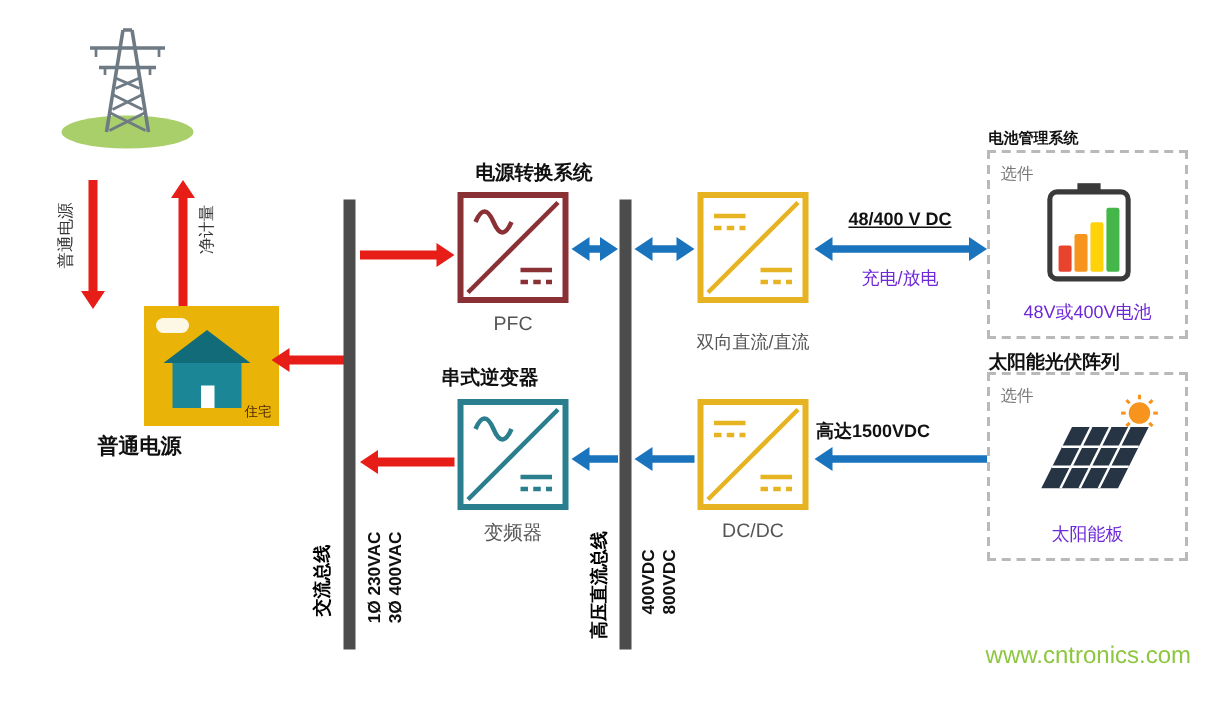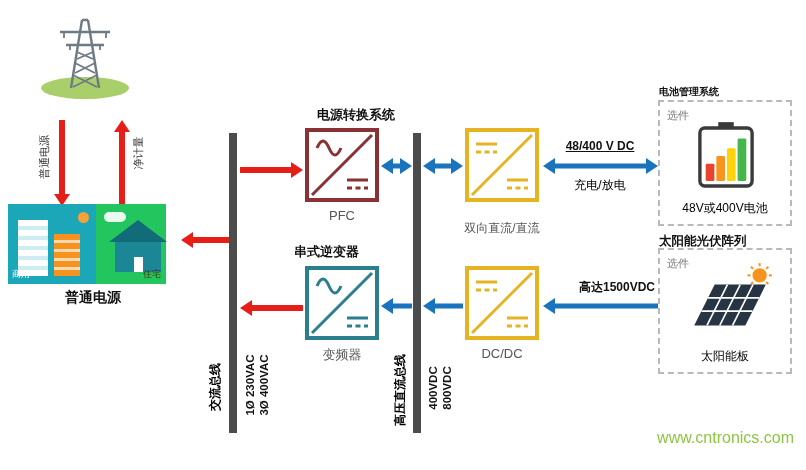--- a/index.html
+++ b/index.html
@@ -2,21 +2,21 @@
 <html><head>
 <meta charset="utf-8">
 <style>
   * { margin:0; padding:0; box-sizing:border-box; }
   body { background:#fff; }
   .canvas { position:relative; width:806px; height:470px; background:#fff;
             font-family:"Liberation Sans", sans-serif; color:#222; overflow:hidden; }
   .abs { position:absolute; }
   .title { position:absolute; font-weight:bold; font-size:13px; color:#111; white-space:nowrap; }
   .big-label { position:absolute; font-weight:bold; font-size:14px; color:#111; text-align:center; }
-  .small-label { position:absolute; font-size:12px; color:#000000; text-align:center; }
+  .small-label { position:absolute; font-size:12px; color:#6d28d9; text-align:center; }
   .box { position:absolute; width:74px; height:74px; background:#fff; border:4px solid; }
   .box svg { width:100%; height:100%; display:block; }
   .pfc  { border-color:#8a3136; color:#8a3136; }
   .gold { border-color:#e6b422; color:#e6b422; }
   .inv  { border-color:#2a7e8d; color:#2a7e8d; }
   .box-label { position:absolute; text-align:center; font-size:13px; color:#555; white-space:nowrap; }
   .bus { position:absolute; width:8px; background:#4c4c4c; }
   .vtext { position:absolute; transform:translate(-50%,-50%) rotate(-90deg);
            white-space:nowrap; font-size:12px; color:#111; }
   .vsmall { font-size:11px; color:#333; }
@@ -50,21 +50,21 @@
       border-top:12px solid currentColor; }
   .arrow.v .head.u { top:0; left:50%; transform:translateX(-50%);
       border-left:8px solid transparent; border-right:8px solid transparent;
       border-bottom:12px solid currentColor; }
   .red  { color:#e71d17; }
   .blue { color:#1a73bd; }
   
   .load-illus { position:absolute; left:8px; top:204px; width:170px; height:80px; }
   .scene { position:absolute; top:0; height:80px; }
   .scene.commercial { left:0; width:88px; background:#1ba7b8; }
-  .scene.residential { left:88px; width:70px; background:#22c55e; }
+  .scene.residential { left:88px; width:90px; background:#eab308; }
   .bld-white { position:absolute; left:10px; top:16px; width:30px; height:56px;
       background:repeating-linear-gradient(180deg,#ffffff 0 6px,#cdedf1 6px 10px); }
   .bld-orange { position:absolute; left:46px; top:30px; width:26px; height:42px;
       background:repeating-linear-gradient(180deg,#f6921e 0 6px,#fcd9b0 6px 9px); }
   .sun-dot { position:absolute; left:70px; top:8px; width:11px; height:11px;
       border-radius:50%; background:#f8a13a; }
   .scene-label { position:absolute; font-size:9px; color:#fff; }
   .scene-label.dark { color:#4a2a06; }
   .cloud { position:absolute; left:8px; top:8px; width:22px; height:10px;
       border-radius:6px; background:#fff; opacity:.9; }
@@ -96,26 +96,20 @@
       <span class="head d"></span>
   </div>
   <div class="arrow v red hu" style="left:114px; top:120px; height:86px;">
     <span class="shaft"></span>
       <span class="head u"></span>
   </div>
   <div class="vtext vsmall" style="left:44px; top:157px;">普通电源</div>
   <div class="vtext vsmall" style="left:138px; top:153px;">净计量</div>
 
   <div class="load-illus">
-    <div class="scene commercial">
-      <div class="bld-white"></div>
-      <div class="bld-orange"></div>
-      <div class="sun-dot"></div>
-      <span class="scene-label" style="left:4px; bottom:3px;">商用</span>
-    </div>
     <div class="scene residential">
       <div class="cloud"></div>
       <div class="house-roof"></div>
       <div class="house-body">
         <div class="house-door"></div>
       </div>
       <span class="scene-label dark" style="right:5px; bottom:3px;">住宅</span>
     </div>
   </div>
   <div class="big-label" style="left:8px; top:289px; width:170px;">普通电源</div>
@@ -242,21 +236,21 @@
         <line x1="38" y1="56" x2="59" y2="56" stroke-width="3" stroke-dasharray="5 3.5"></line>
       </g>
     </svg>
   </div>
   <div class="box-label" style="left:465px; top:346px; width:74px;">DC/DC</div>
 
   <div class="arrow h blue hl" style="left:543px; top:298px; width:115px;">
     <span class="shaft"></span>
       <span class="head l"></span>
   </div>
-  <div class="small-label" style="left:545px; top:279px; width:110px; font-weight:bold; color:#111;text-align:right;">高达1500VDC</div>
+  <div class="small-label" style="left:527px; top:279px; width:110px; font-weight:bold; color:#111;">高达1500VDC</div>
 
   <div class="title" style="left:659px; top:233px; font-size:12.5px;">太阳能光伏阵列</div>
   <div class="dashed-box" style="left:658px; top:248px; width:134px; height:126px;"></div>
   <div class="optional" style="left:667px; top:256px;">选件</div>
   <svg class="abs" style="left:684px; top:262px;" width="92" height="82" viewBox="0 0 90 80">
     <g stroke="#f7941d" stroke-width="2">
       <line x1="74" y1="1" x2="74" y2="4"></line>
         <line x1="74" y1="22" x2="74" y2="25"></line>
       <line x1="62" y1="13" x2="65" y2="13"></line>
         <line x1="83" y1="13" x2="86" y2="13"></line>

